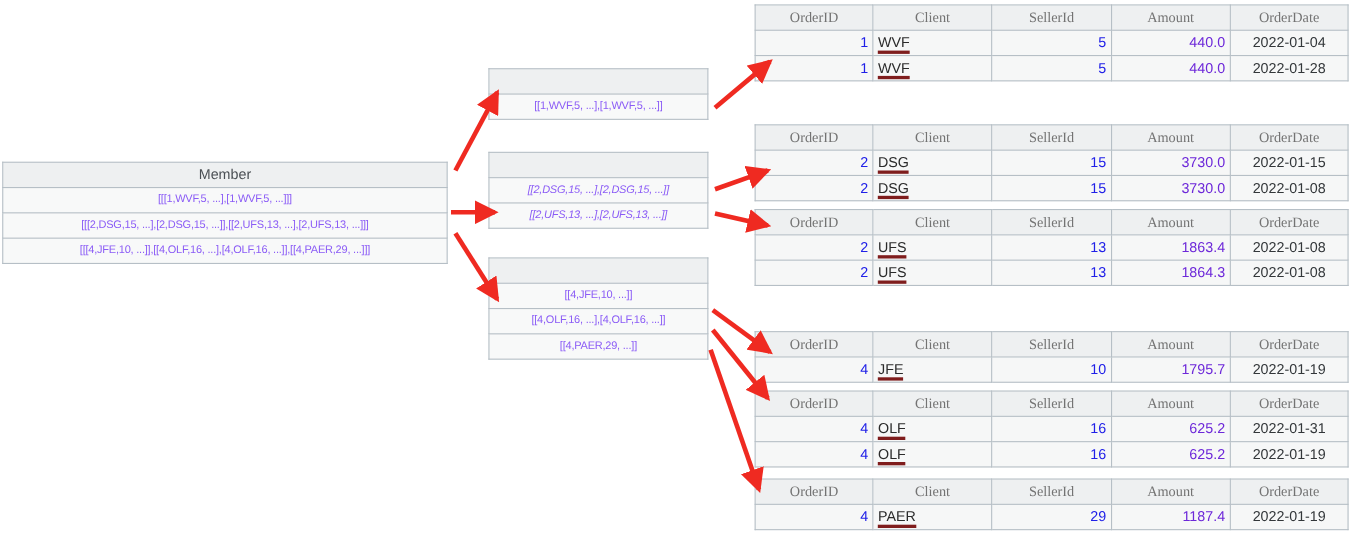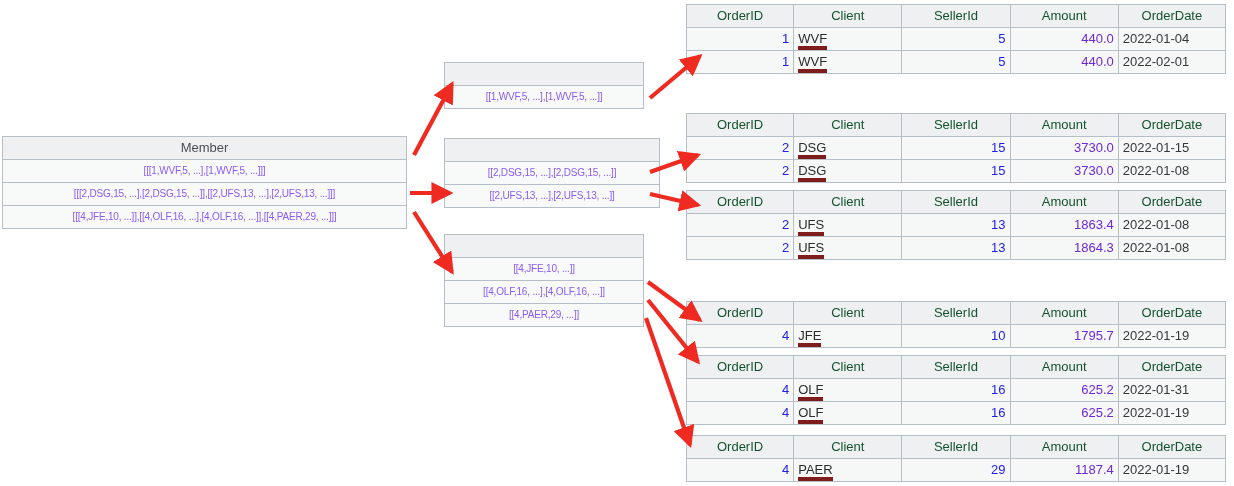--- a/index.html
+++ b/index.html
@@ -61,47 +61,47 @@
   
   .ordtbl td.num {
     text-align: right;
     color: #2020e8;
   }
   .ordtbl td.client {
     text-align: left;
     color: #2b2b2b;
   }
   .ordtbl td.client span {
-    border-bottom: 5px solid #7f1d1d;
+    border-bottom: 3px solid #7f1d1d;
     padding-bottom: 0px;
   }
   .ordtbl td.amount {
     text-align: right;
     color: #6d28d9;
   }
   .ordtbl td.date {
     text-align: left;
     color: #33373a;
-    padding-left: 4px;
-  }
-  .ordtbl th { color: #14532d; }
+    padding-left: 20px;
+  }
+  .ordtbl th { color: #737373; font-family: Liberation Serif, serif; }
   svg.arrows {
     position: absolute;
     left: 0; top: 0;
     width: 1234px;
     height: 486px;
     pointer-events: none;
   }
 </style>
 </head>
 <body>
 
 <div id="stage">
 
-  <table class="tbl memtbl" style="left:2px; top:136px; width:405px;">
+  <table class="tbl memtbl" style="left:2px; top:147px; width:405px;">
     <thead>
       <tr>
         <th>Member</th>
       </tr>
     </thead>
     <tbody>
       <tr>
         <td>[[[1,WVF,5, ...],[1,WVF,5, ...]]]</td>
       </tr>
       <tr>
@@ -119,21 +119,21 @@
         <th class="blankhdr"></th>
       </tr>
     </thead>
     <tbody>
       <tr>
         <td>[[1,WVF,5, ...],[1,WVF,5, ...]]</td>
       </tr>
     </tbody>
   </table>
 
-  <table class="tbl memtbl" style="left:444px; top:138px; width:216px;">
+  <table class="tbl memtbl" style="left:444px; top:138px; width:200px;font-style:italic;">
     <thead>
       <tr>
         <th class="blankhdr"></th>
       </tr>
     </thead>
     <tbody>
       <tr>
         <td>[[2,DSG,15, ...],[2,DSG,15, ...]]</td>
       </tr>
       <tr>
@@ -184,21 +184,21 @@
         <td class="client"><span>WVF</span></td>
         <td class="num">5</td>
         <td class="amount">440.0</td>
         <td class="date">2022-01-04</td>
       </tr>
       <tr>
         <td class="num">1</td>
         <td class="client"><span>WVF</span></td>
         <td class="num">5</td>
         <td class="amount">440.0</td>
-        <td class="date">2022-02-01</td>
+        <td class="date">2022-01-28</td>
       </tr>
     </tbody>
   </table>
 
   <table class="tbl ordtbl" style="left:686px; top:113px; width:540px;">
     <colgroup>
         <col style="width:107px">
         <col style="width:108px">
         <col style="width:108px">
         <col style="width:108px">

